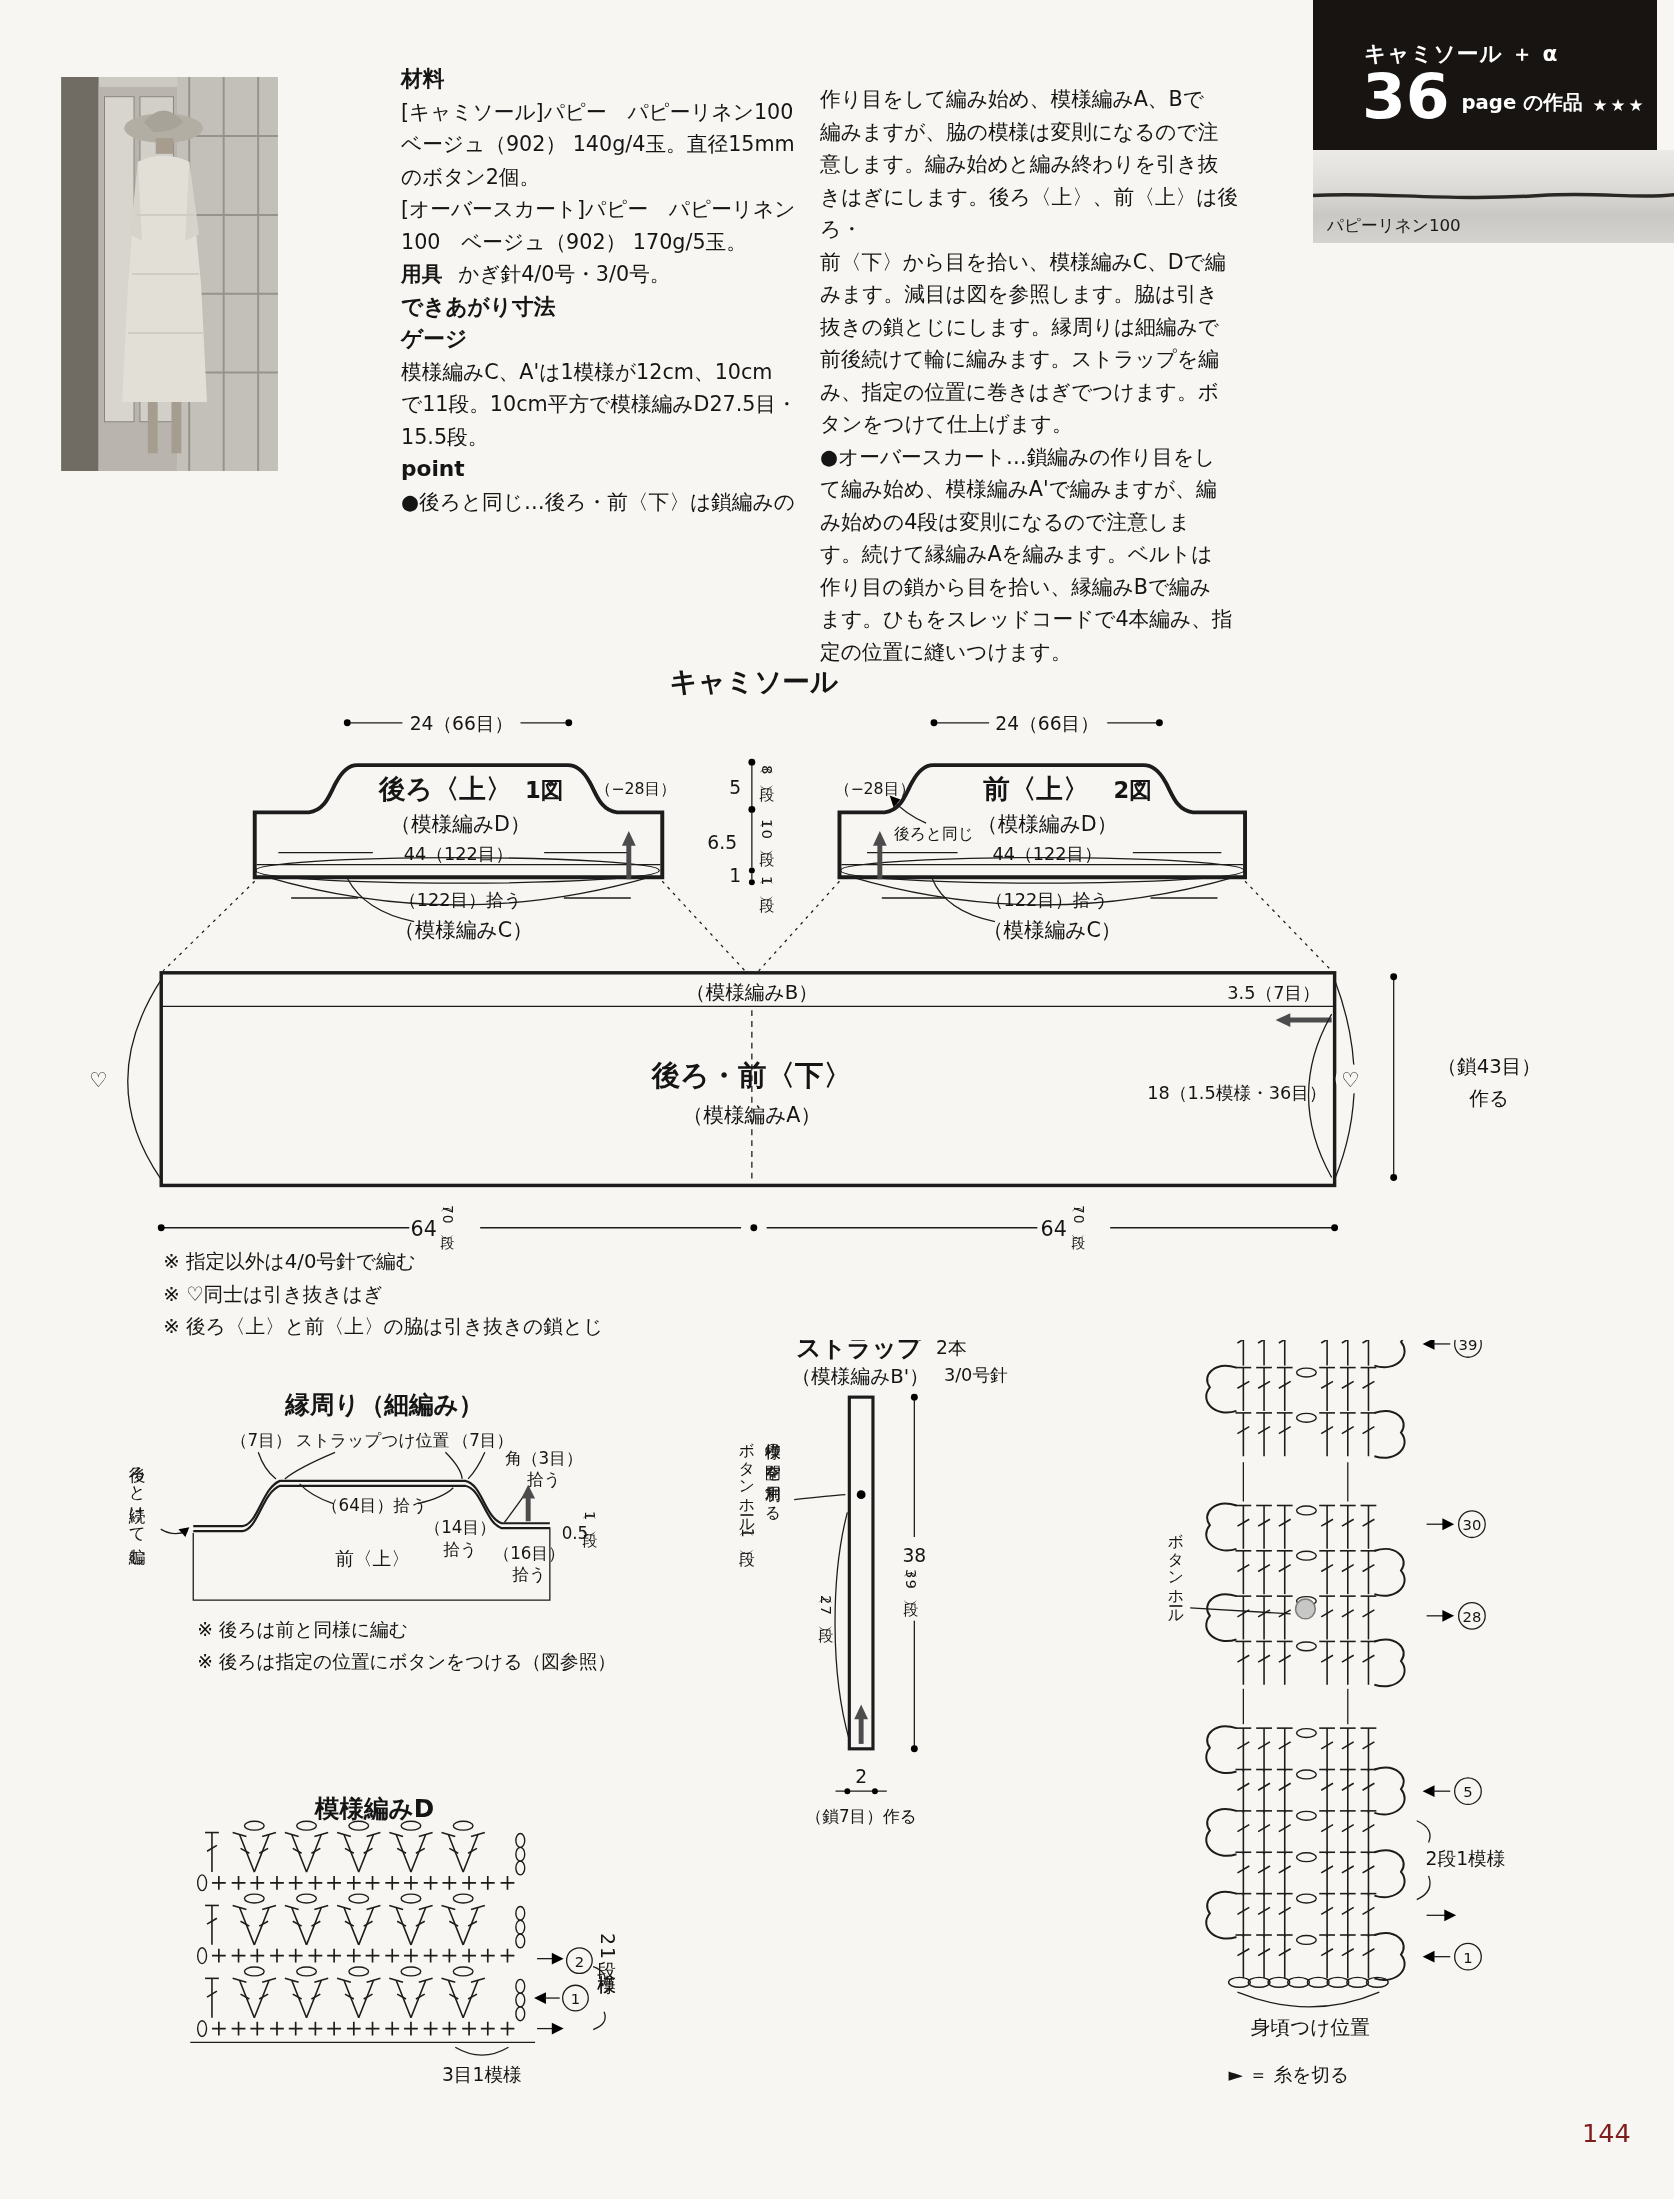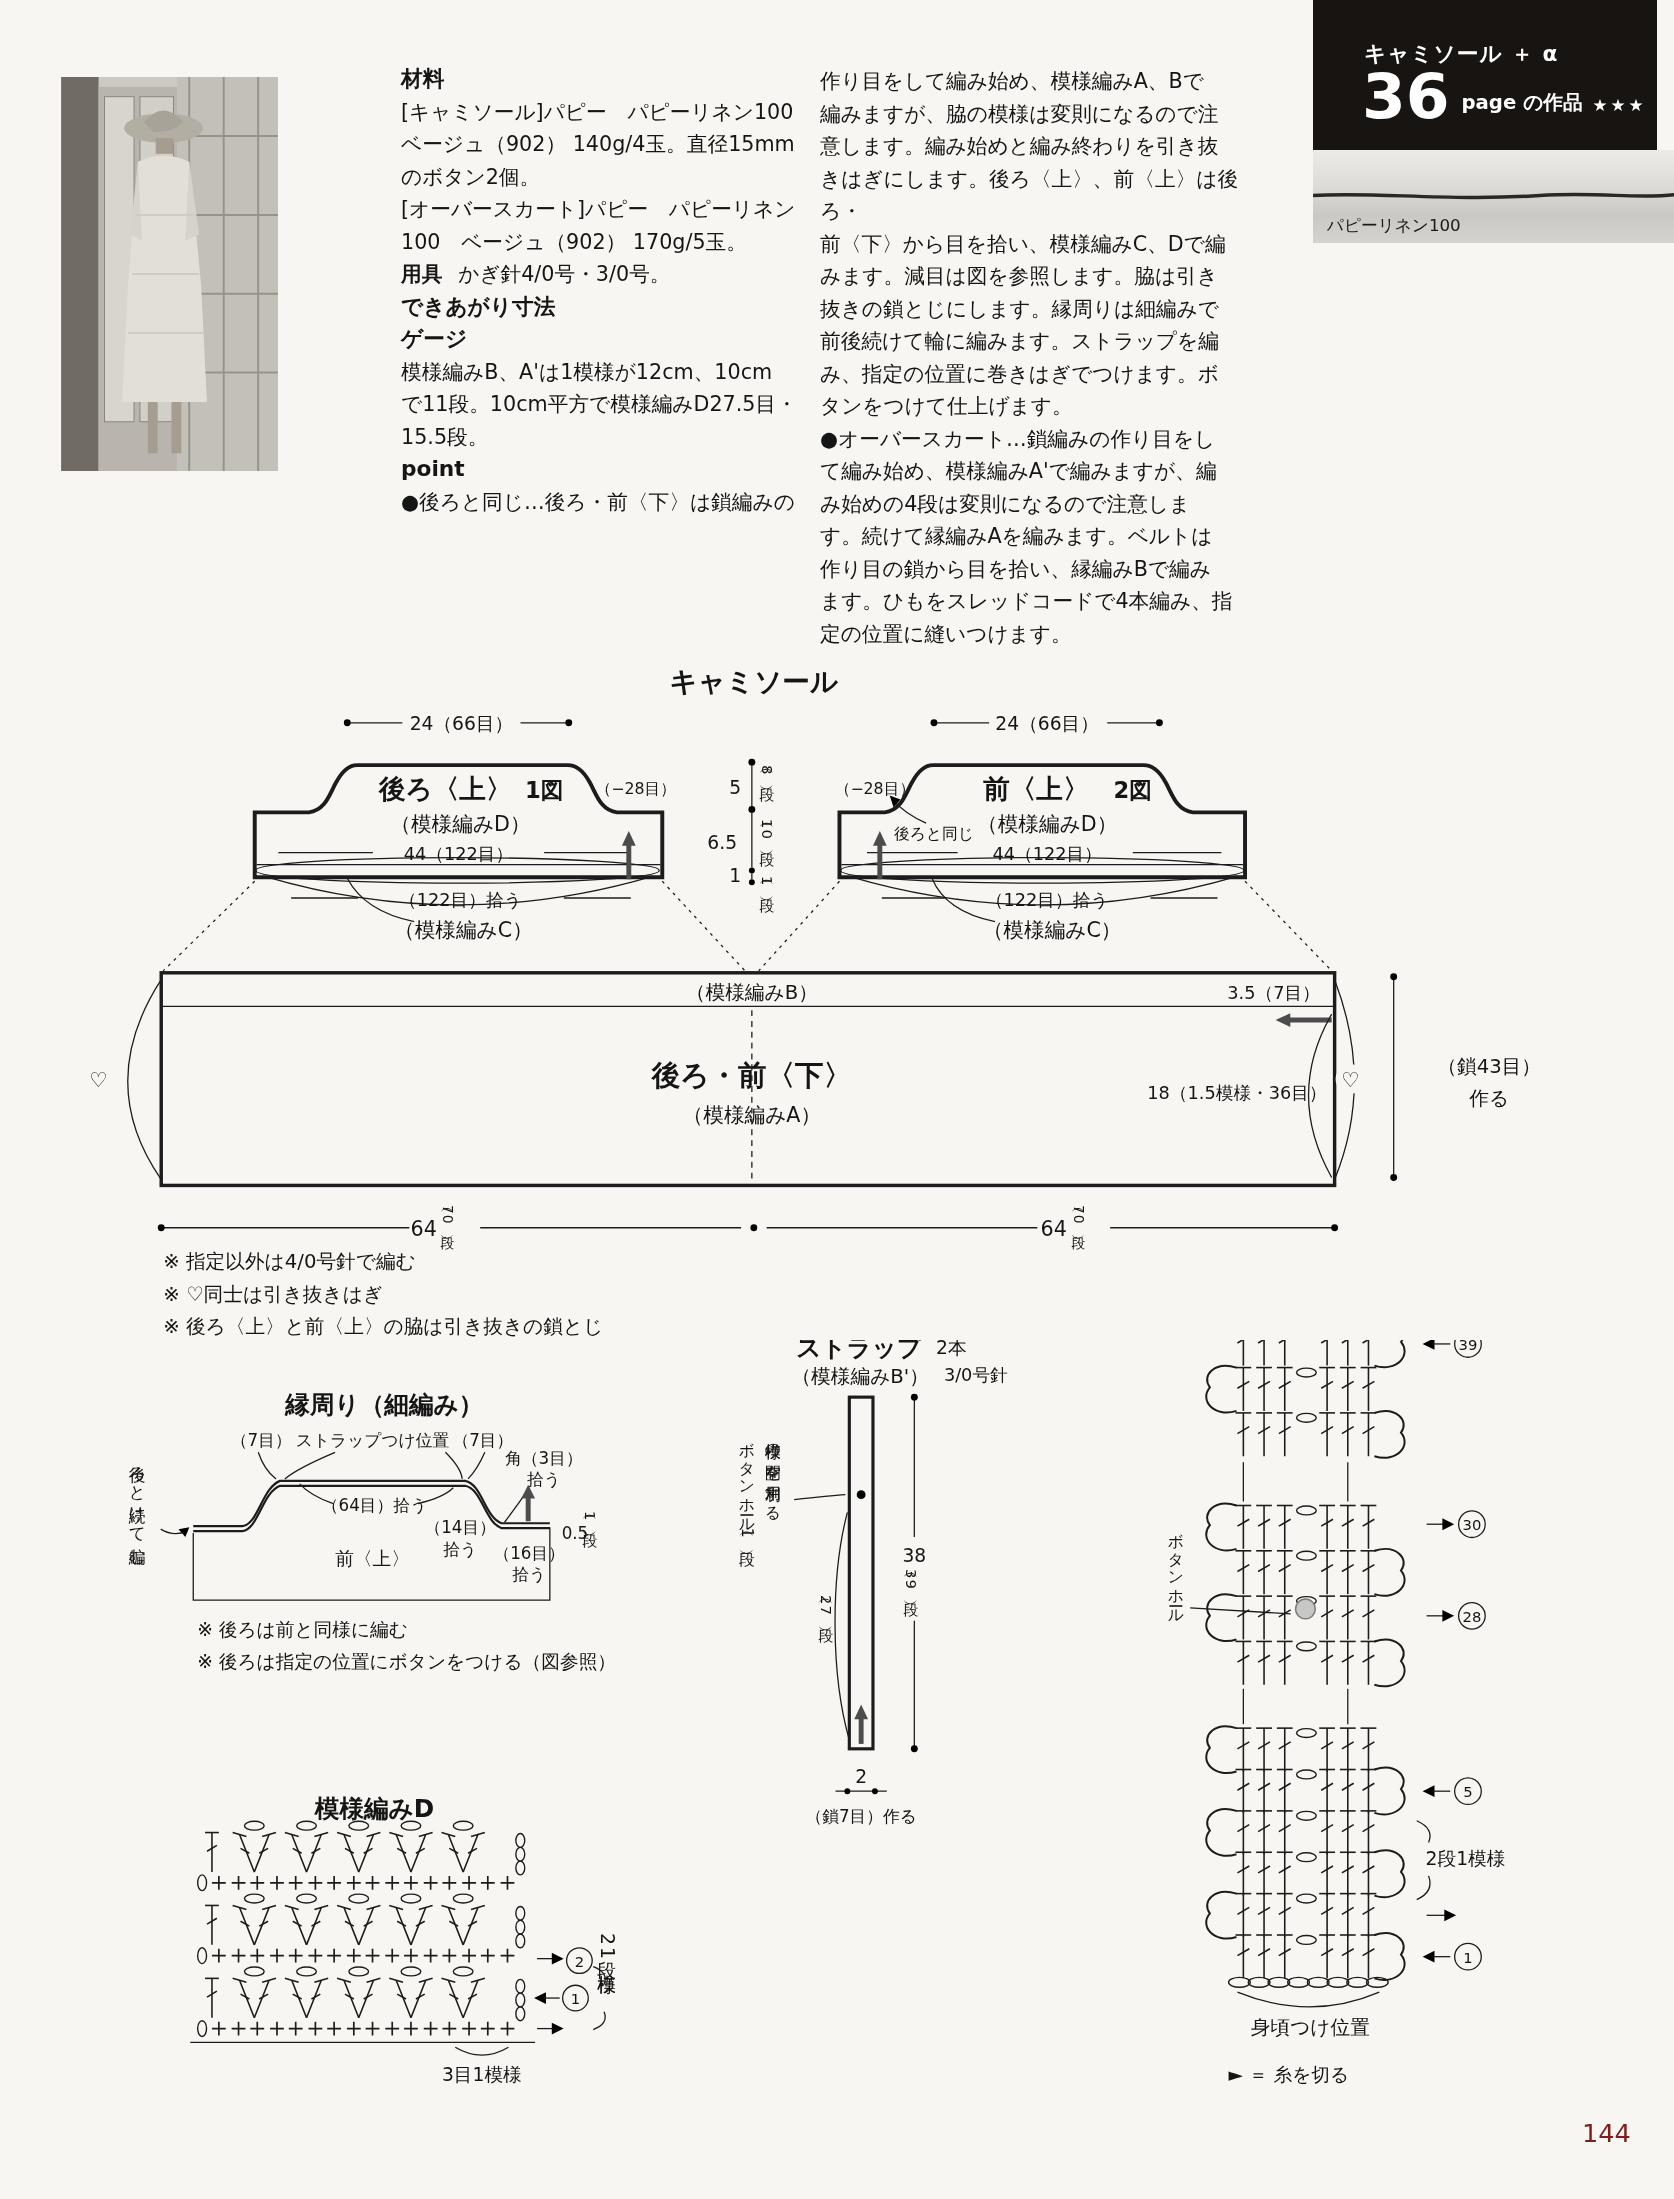--- a/index.html
+++ b/index.html
@@ -9,21 +9,21 @@
   .ln{fill:none;stroke:#1c1c1c;}
   .thick{stroke-width:4px;}
   .thin{stroke-width:1.3px;}
   .med{stroke-width:2.2px;}
   .gray{stroke:#4c4c4c;}
   .grayfill{fill:#4c4c4c;}
   .info-col{position:absolute;left:389px;top:63px;width:429px;font-size:20.7px;line-height:32.5px;margin-left:12px;}
   .info-col h3{margin:0;font-size:21.7px;font-weight:bold;line-height:32.5px;}
   .info-col p{margin:0;white-space:pre-line;}
   .tool-row b{font-weight:bold;margin-right:15.8px;}
-  .right-col{position:absolute;left:820px;top:65px;width:449px;font-size:20.7px;line-height:32.5px;white-space:pre-line;}
+  .right-col{position:absolute;left:820px;top:83px;width:449px;font-size:20.7px;line-height:32.5px;white-space:pre-line;}
   .project-box{position:absolute;left:1313px;top:0;width:344px;height:150px;background:#171412;color:#fff;}
   .project-box .pb-title{position:absolute;left:51px;top:39px;font-size:21.7px;font-weight:bold;letter-spacing:1px;}
   .pb-row{position:absolute;left:49px;top:65px;display:flex;align-items:flex-end;text-align:center;}
   .pb-num{font-size:63px;font-weight:bold;line-height:63px;}
   .pb-suffix{font-size:19.7px;font-weight:bold;margin:0 9.9px 11.8px 11.8px;}
   .pb-stars{font-size:16.7px;margin-bottom:12.8px;letter-spacing:3px;}
   .yarn-strip{position:absolute;left:1313px;top:150px;width:362px;height:93px;background:linear-gradient(#ecebe8 0%,#dcdbd7 40%,#c9c8c4 70%,#d4d3cf 100%);}
   .yarn-caption{position:absolute;left:13.8px;bottom:5.9px;font-size:16.7px;color:#1b1916;margin-top:48px;}
   .vlabel{position:absolute;writing-mode:vertical-rl;text-orientation:mixed;font-size:14.8px;color:#151515;letter-spacing:1px;line-height:1;}
   .page-num{position:absolute;left:1582px;top:2118px;font-size:25.6px;color:#7f1d1d;}
@@ -70,21 +70,21 @@
   <div class="info-col">
     <h3>材料</h3>
     <p>[キャミソール]パピー　パピーリネン100
 ベージュ（902） 140g/4玉。直径15mm
 のボタン2個。
 [オーバースカート]パピー　パピーリネン
 100　ベージュ（902） 170g/5玉。</p>
     <p class="tool-row"><b>用具</b><span>かぎ針4/0号・3/0号。</span></p>
     <h3>できあがり寸法</h3>
     <h3>ゲージ</h3>
-    <p>模様編みB、A'は1模様が12cm、10cm
+    <p>模様編みC、A'は1模様が12cm、10cm
 で11段。10cm平方で模様編みD27.5目・
 15.5段。</p>
     <h3>point</h3>
     <p>●後ろと同じ…後ろ・前〈下〉は鎖編みの</p>
   </div>
 
   <div class="right-col">作り目をして編み始め、模様編みA、Bで
 編みますが、脇の模様は変則になるので注
 意します。編み始めと編み終わりを引き抜
 きはぎにします。後ろ〈上〉、前〈上〉は後ろ・

